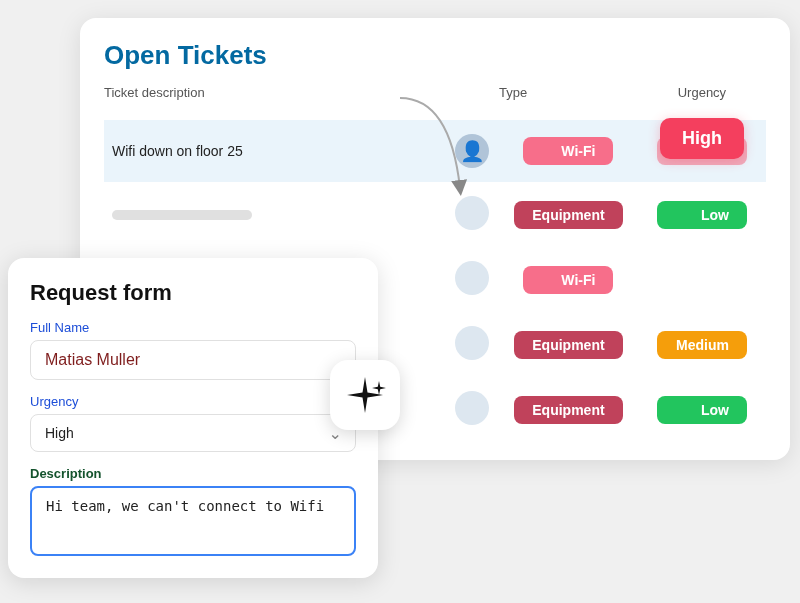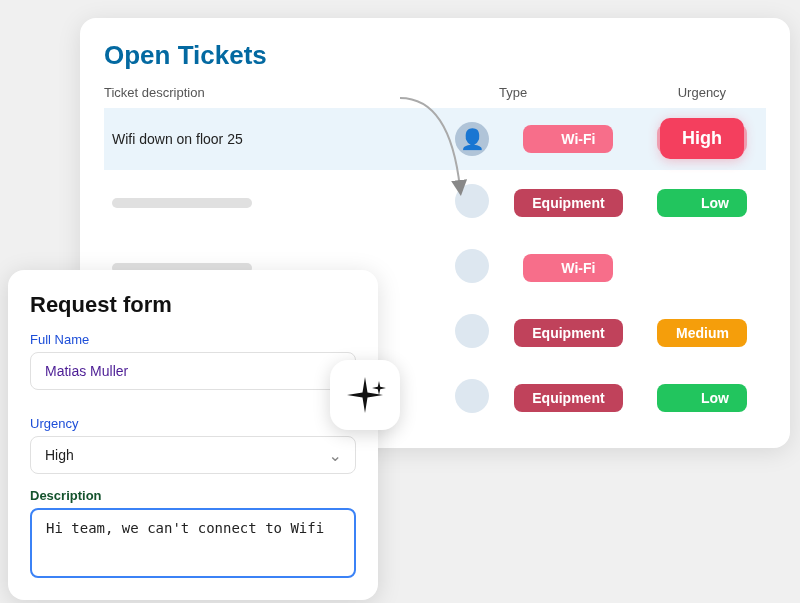--- a/index.html
+++ b/index.html
@@ -32,21 +32,21 @@
     }
     .tickets-table {
       width: 100%;
       border-collapse: separate;
       border-spacing: 0;
     }
     .tickets-table thead tr th {
       font-size: 13px;
       font-weight: 500;
       color: #555;
-      padding-bottom: 8px;
+      padding-bottom: 20px;
       text-align: left;
     }
     .tickets-table thead tr th:last-child,
     .tickets-table thead tr th:nth-child(2) {
       text-align: center;
     }
     .tickets-table tbody tr {
       height: 46px;
     }
     .tickets-table tbody tr:first-child {
@@ -113,21 +113,21 @@
       position: absolute;
       top: 88px;
       left: 390px;
       z-index: 5;
       pointer-events: none;
     }
 
     
     .form-card {
       position: absolute;
-      top: 270px;
+      top: 258px;
       left: 8px;
       width: 370px;
       background: #fff;
       border-radius: 16px;
       box-shadow: 0 4px 24px rgba(0,0,0,0.13);
       padding: 22px 22px 18px 22px;
       z-index: 10;
     }
     .form-title {
       font-size: 22px;
@@ -141,24 +141,24 @@
       color: #1d4ed8;
       margin-bottom: 5px;
       display: block;
     }
     .form-label.teal { color: #14532d; font-weight: 600; }
     .form-input {
       width: 100%;
       border: 1.5px solid #e0e0e0;
       border-radius: 8px;
       padding: 10px 14px;
-      font-size: 14px;
-      color: #4c1d95;
-      background: #fff;
-      margin-bottom: 26px;
+      font-size: 16px;
+      color: #7f1d1d;
+      background: #fff;
+      margin-bottom: 14px;
       outline: none;
     }
     .form-select-wrapper {
       position: relative;
       margin-bottom: 14px;
     }
     .form-select {
       width: 100%;
       border: 1.5px solid #e0e0e0;
       border-radius: 8px;

